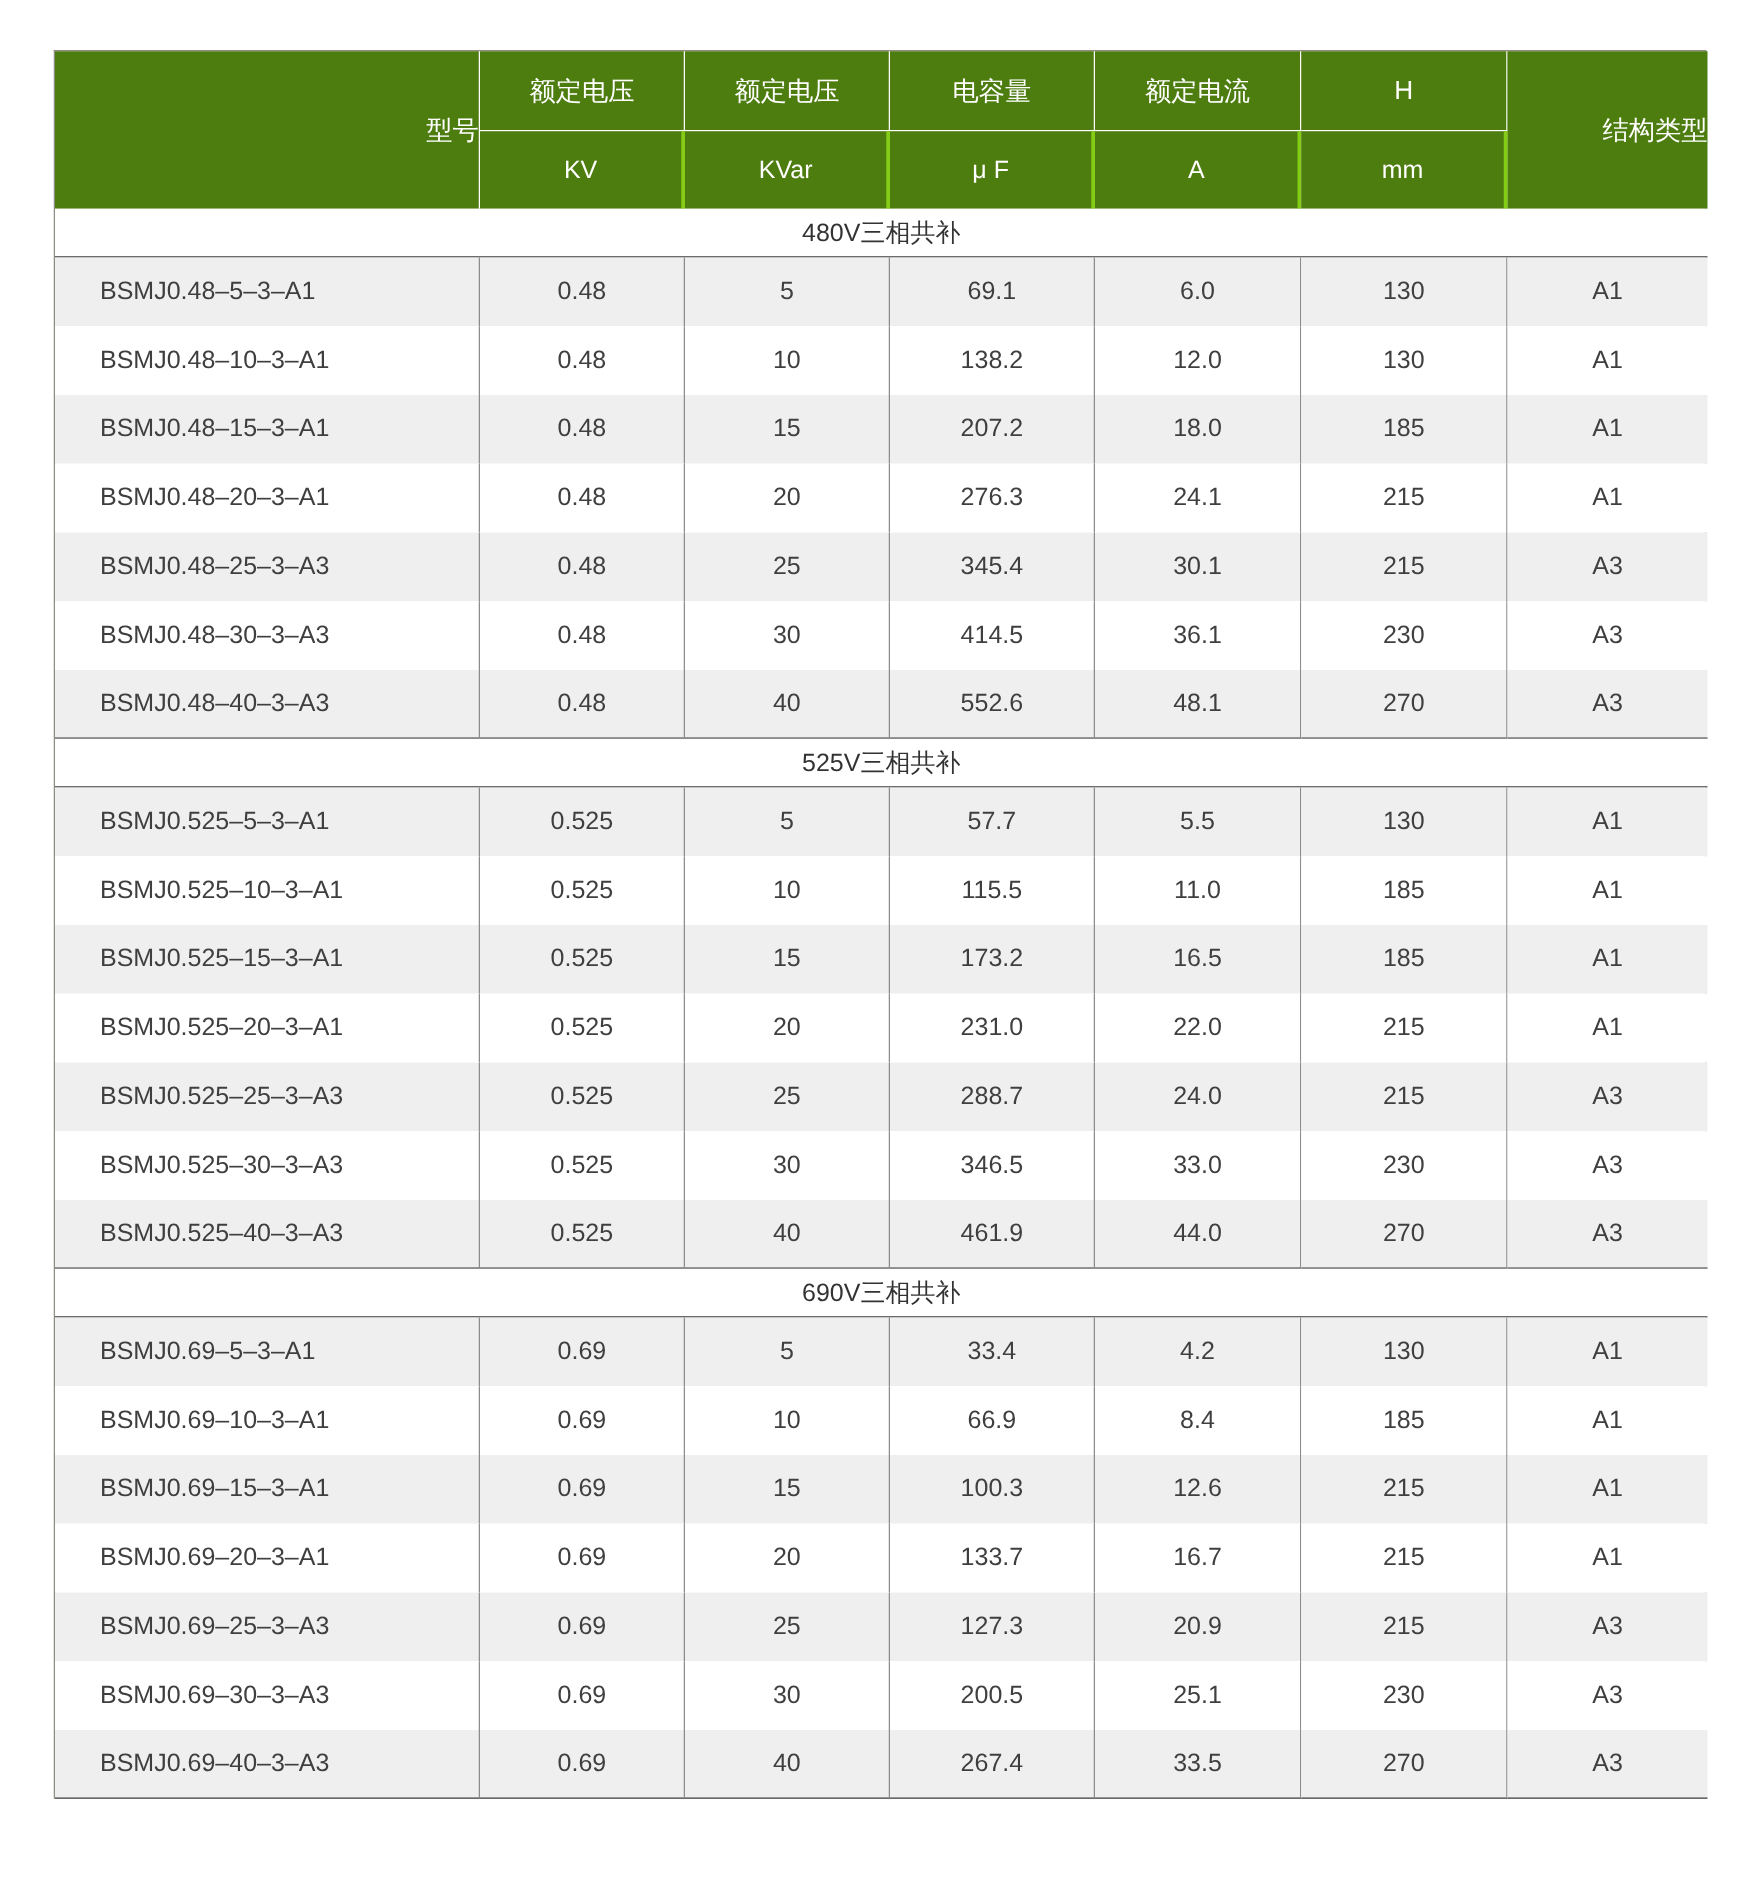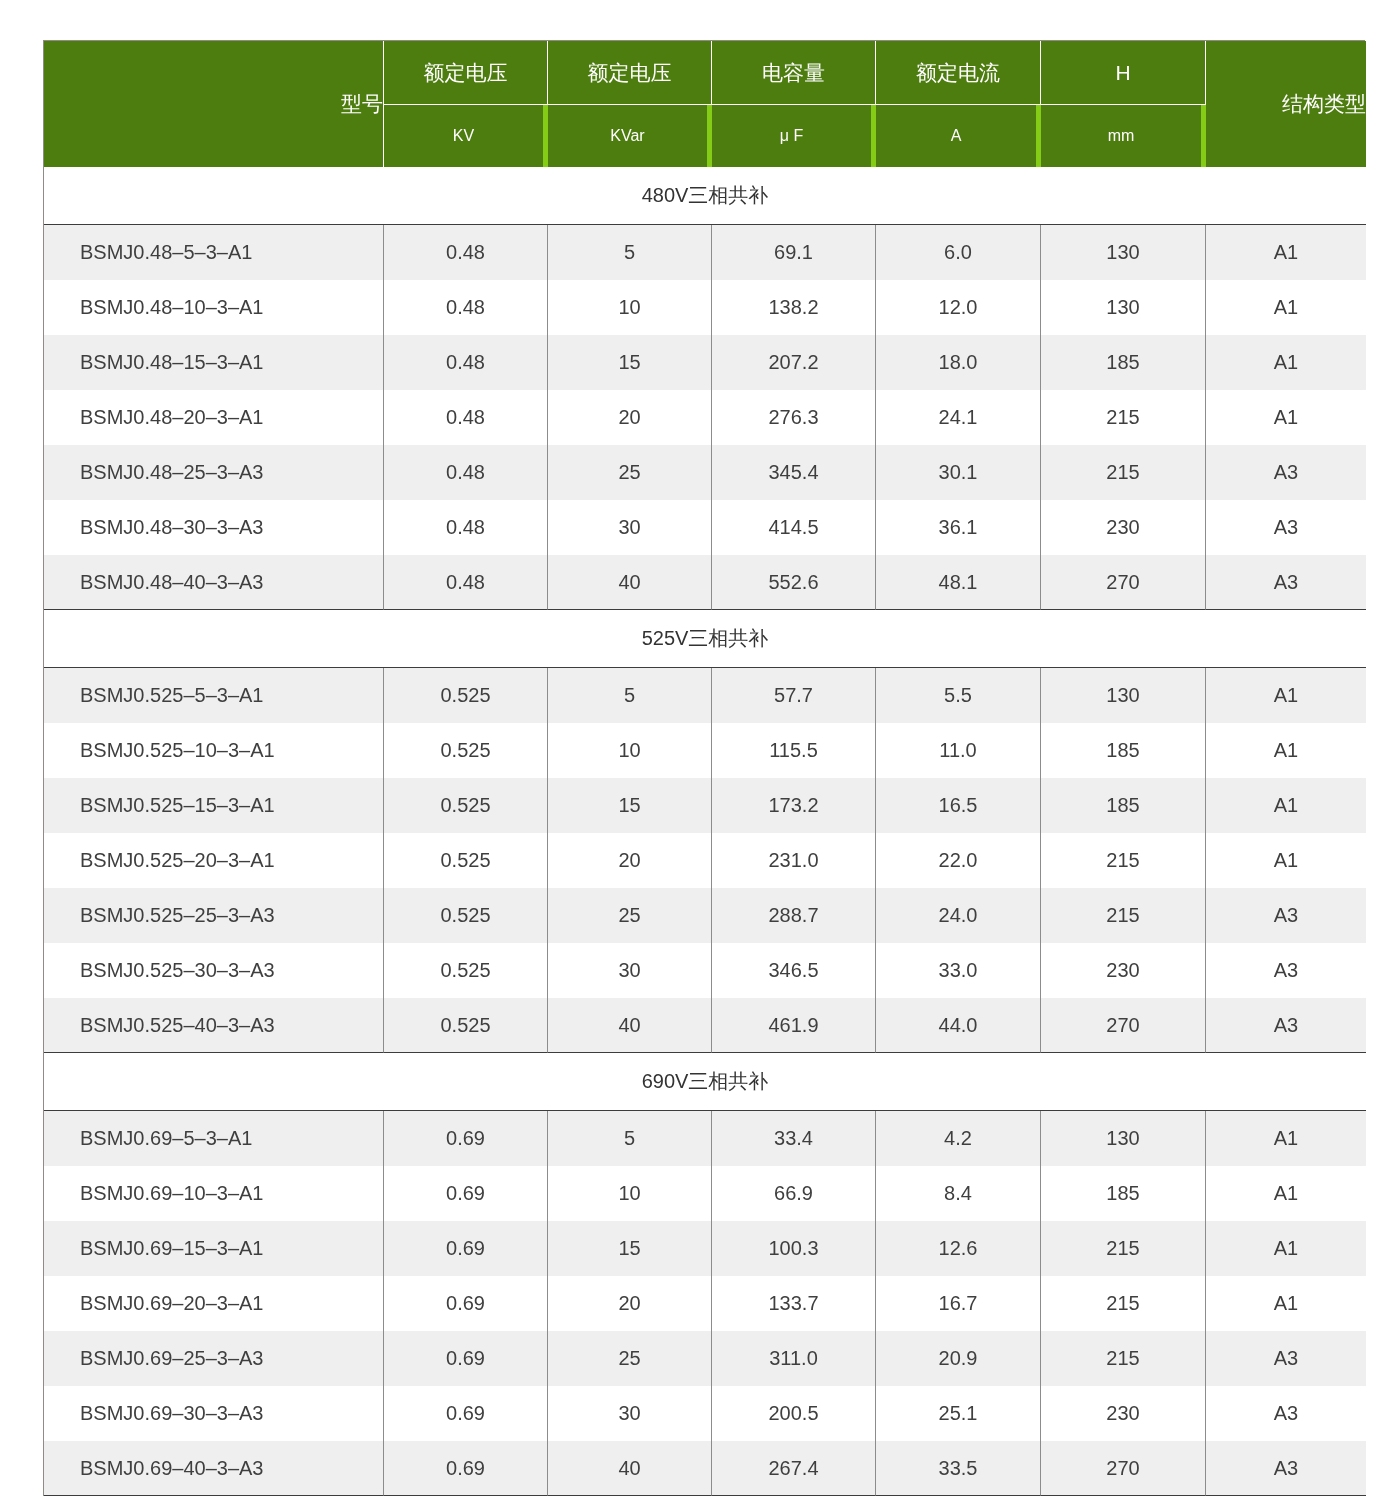--- a/index.html
+++ b/index.html
@@ -39,38 +39,38 @@
     text-align: center;
     vertical-align: middle;
     padding: 0;
     box-sizing: border-box;
   }
   thead tr.titles th { height: 64px; }
   thead tr.units  th { height: 62px; }
   thead th.h-split          { border-bottom: 1px solid #ffffff; border-right: 1px solid #ffffff; }
   thead th.h-span           { border-right: 1px solid #ffffff; text-align: right; }
   thead th.h-span.h-last    { border-right: none; }
-  thead tr.units th         { border-right: 5px solid #84cc16; font-size: 16px; }
+  thead tr.units th         { border-right: 3px solid #84cc16; font-size: 20px; }
   
   tbody td {
     height: 55px;
     font-size: 20px;
     color: #3f3f3f;
     text-align: center;
     vertical-align: middle;
     padding: 0;
     box-sizing: border-box;
     background: #ffffff;
     border-right: 1px solid #8c8c8c;
   }
   tbody td:last-child { border-right: none; }
   tbody td.model { text-align: left; padding-left: 36px; }
   tbody tr.alt td { background: #efefef; }
   tbody tr.section-title-row td {
-    height: 58px;
+    height: 39px;
     background: #ffffff;
     border-right: none;
     border-bottom: 1px solid #3c3c3c;
     font-size: 20px;
     color: #333333;
   }
   tbody tr:last-child td { border-bottom: 1px solid #3c3c3c; }
 </style>
 </head>
 <body>
@@ -279,21 +279,21 @@
             <td>20</td>
             <td>133.7</td>
             <td>16.7</td>
             <td>215</td>
             <td>A1</td>
           </tr>
           <tr class="alt">
             <td class="model">BSMJ0.69–25–3–A3</td>
             <td>0.69</td>
             <td>25</td>
-            <td>311.0</td>
+            <td>127.3</td>
             <td>20.9</td>
             <td>215</td>
             <td>A3</td>
           </tr>
           <tr>
             <td class="model">BSMJ0.69–30–3–A3</td>
             <td>0.69</td>
             <td>30</td>
             <td>200.5</td>
             <td>25.1</td>

